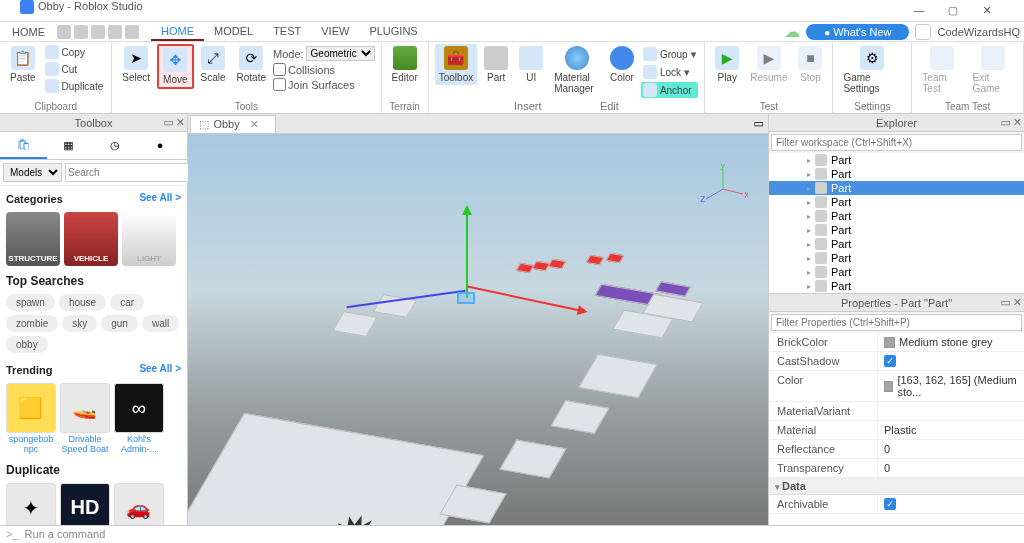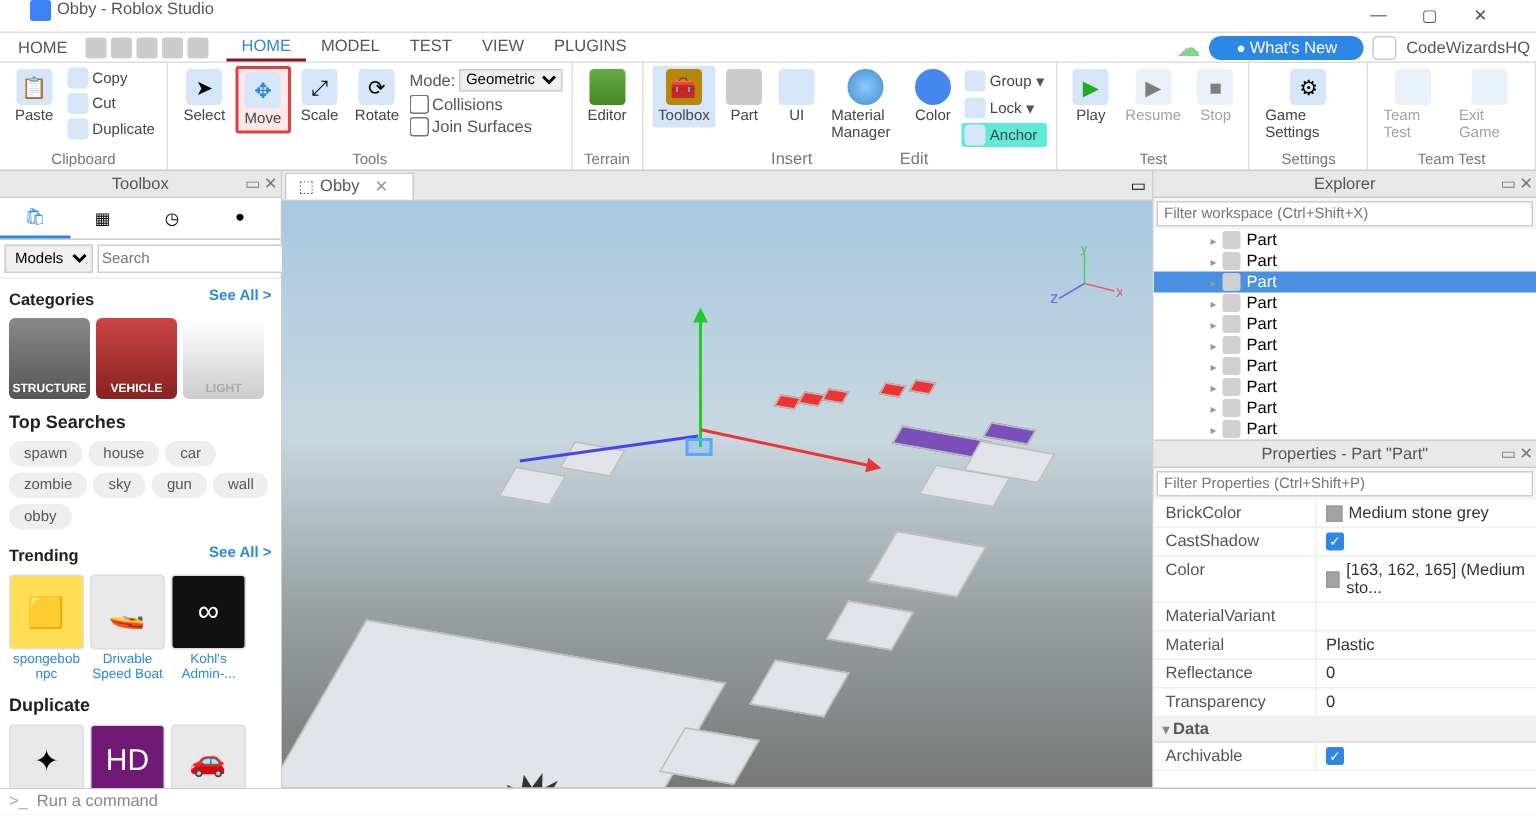--- a/index.html
+++ b/index.html
@@ -329,21 +329,21 @@
             <div class="thumb" style="background:#111;color:#fff">∞</div>
             <div class="mname">Kohl's Admin-...</div>
           </div>
       </div>
       <h4 style="margin-top:8px">Duplicate</h4>
       <div class="modrow">
         <div class="modcard">
             <div class="thumb">✦</div>
           </div>
         <div class="modcard">
-            <div class="thumb" style="background:#701a75;color:#fff;font-weight:normal">HD</div>
+            <div class="thumb" style="background:#0f172a;color:#fff;font-weight:bold">HD</div>
           </div>
         <div class="modcard">
             <div class="thumb">🚗</div>
           </div>
       </div>
     </div>
   </div>
 
   <div class="center">
     <div class="doctabs">

